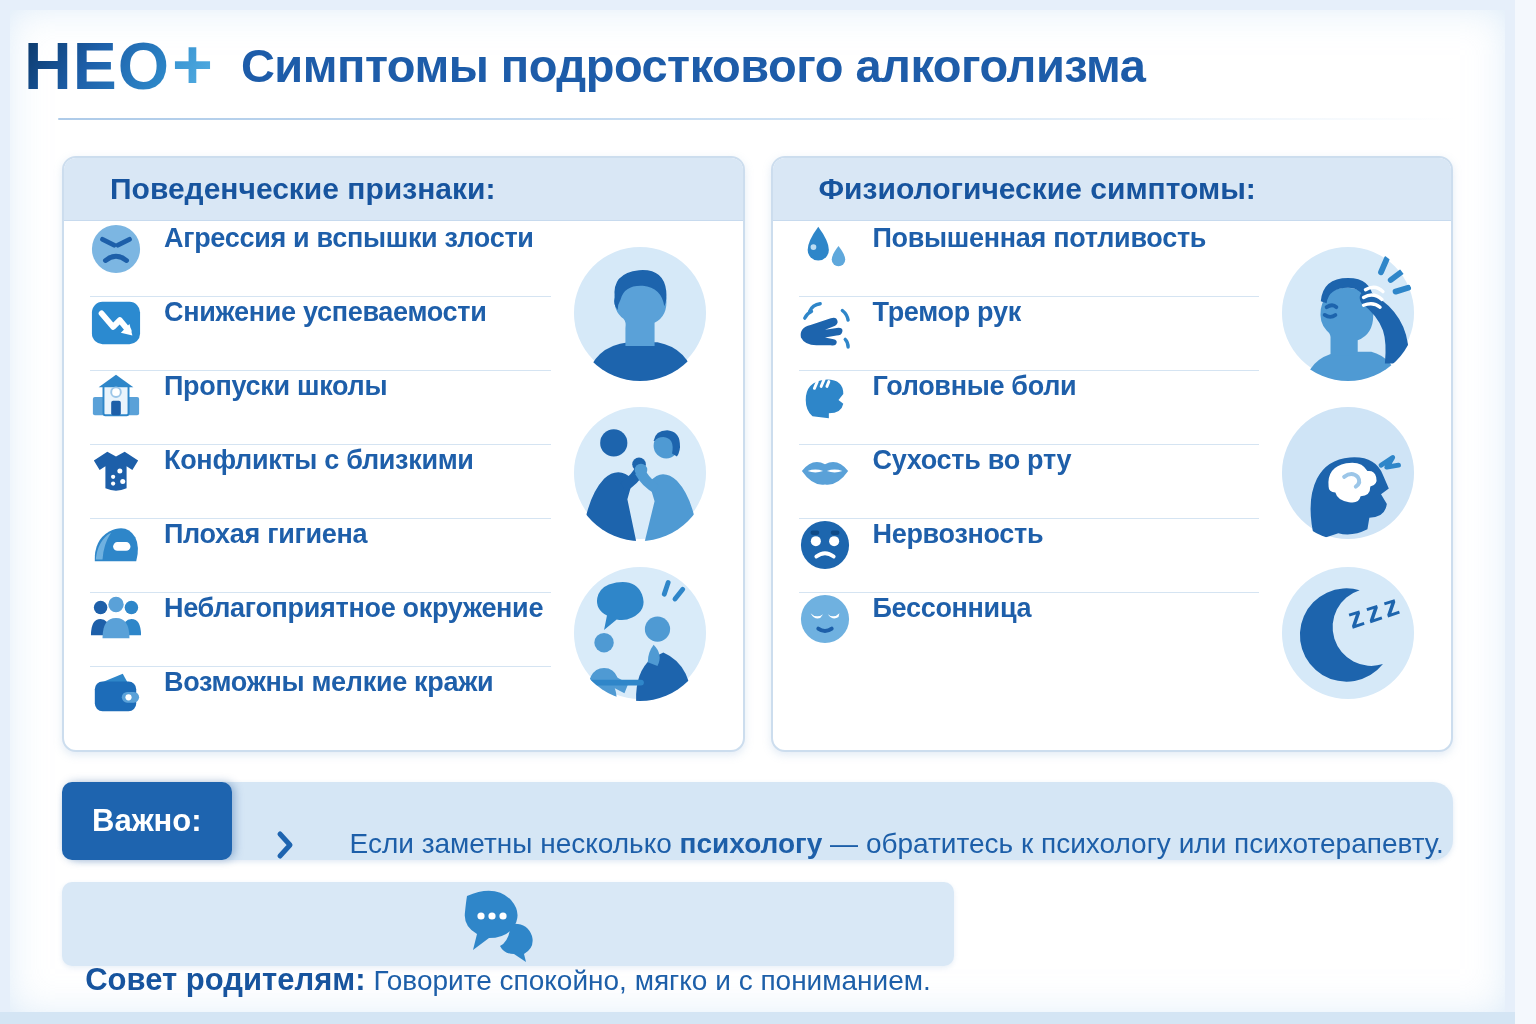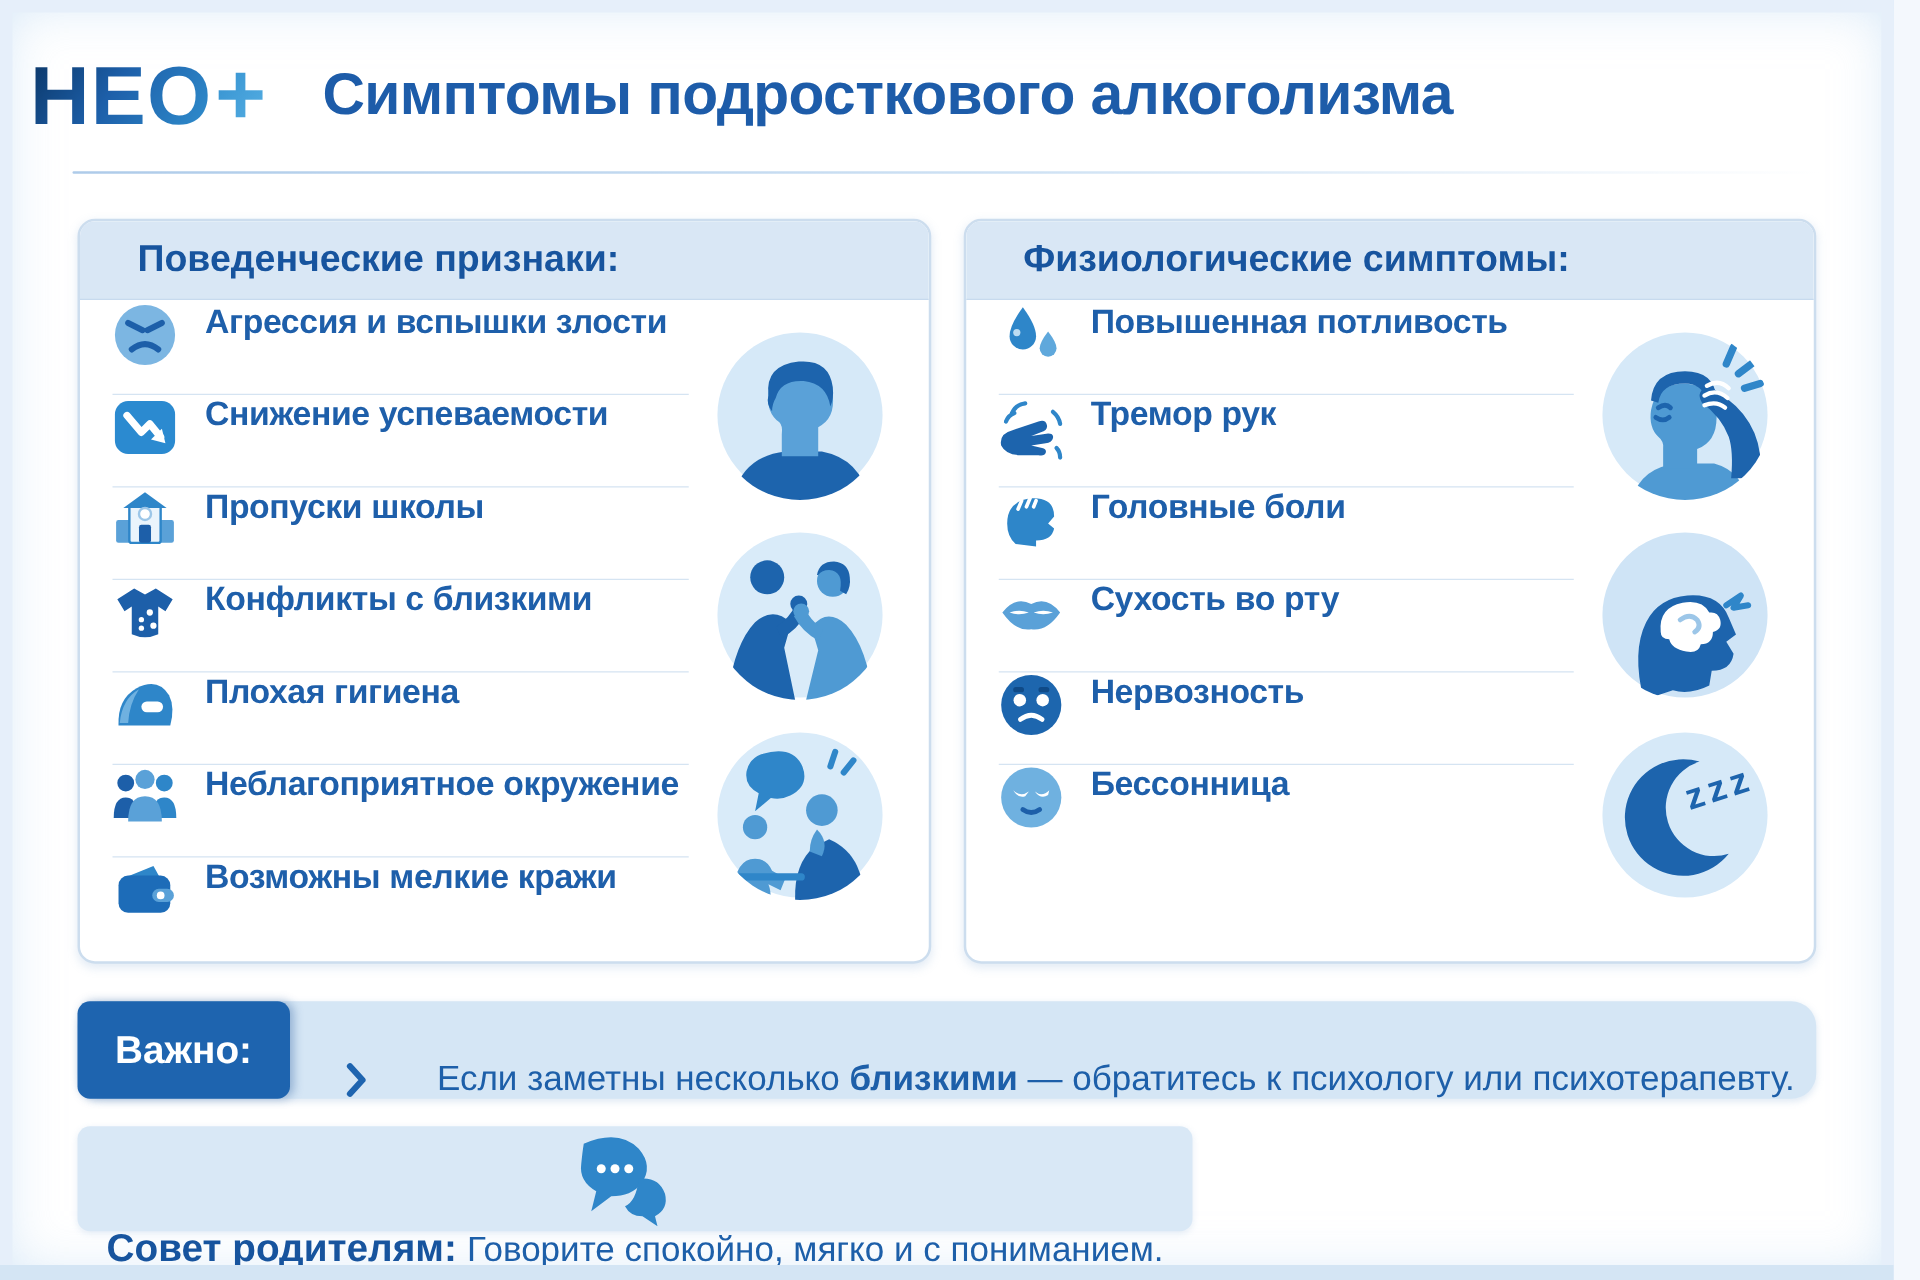--- a/index.html
+++ b/index.html
@@ -14,21 +14,21 @@
   .logo-neo{
     font-size:66px;font-weight:800;letter-spacing:1px;
     background:linear-gradient(125deg,#0c3a6d 5%,#1d5fa9 45%,#2f8ccc 95%);
     -webkit-background-clip:text;background-clip:text;color:transparent;
   }
   .logo-plus{
     font-size:70px;font-weight:800;margin-left:2px;
     background:linear-gradient(125deg,#2f8ccc,#5ab3e6);
     -webkit-background-clip:text;background-clip:text;color:transparent;
   }
-  .page-title{margin:17px;font-size:47px;font-weight:700;color:#1d5ca9;letter-spacing:-.5px;}
+  .page-title{margin:0;font-size:47px;font-weight:700;color:#1d5ca9;letter-spacing:-.5px;}
   .rule{height:2px;margin:18px 58px 0 58px;border-radius:2px;
     background:linear-gradient(90deg,#aecbe9 0%,#cfe2f4 55%,rgba(207,226,244,0) 100%);}
   
   .panels{display:flex;gap:26px;margin:36px 62px 0 62px;}
   .panel{flex:1 1 0;height:592px;background:#fff;border:2px solid #ccddee;border-radius:14px;
     overflow:hidden;box-shadow:0 3px 8px rgba(140,175,215,.25);display:flex;flex-direction:column;}
   .panel-header{height:62px;flex:0 0 62px;background:#d9e7f5;display:flex;align-items:center;
     padding:0 30px;border-bottom:1px solid #c7daee;}
   .panel-header h2{margin:16px;font-size:30px;font-weight:700;color:#17549e;}
   .panel-body{display:flex;flex:1;padding:2px 14px 8px 26px;min-height:0;}
@@ -266,21 +266,21 @@
         </div>
       </div>
     </section>
   </main>
 
   <div class="important-banner">
     <div class="important-label">Важно:</div>
     <svg class="important-chevron" width="18" height="30" viewBox="0 0 18 30">
       <path d="M4 4 L14 15 L4 26" stroke="#1e64af" stroke-width="5" fill="none" stroke-linecap="round" stroke-linejoin="round"></path>
     </svg>
-    <p class="important-text"><span>Если заметны несколько </span><b>близкими</b><span> — обратитесь к психологу или психотерапевту.</span></p>
+    <p class="important-text"><span>Если заметны несколько </span><b>психологу</b><span> — обратитесь к психологу или психотерапевту.</span></p>
   </div>
 
   <div class="advice-strip">
     <svg class="advice-icon" viewBox="0 0 80 80">
       <path d="M8 14 Q36 2 52 18 Q64 32 54 46 Q46 56 30 56 L14 68 L18 52 Q4 44 6 30 Q7 20 8 14 Z" fill="#2f86c9"></path>
       <circle cx="22" cy="34" r="3.6" fill="#fff"></circle>
       <circle cx="33" cy="34" r="3.6" fill="#fff"></circle>
       <circle cx="44" cy="34" r="3.6" fill="#fff"></circle>
       <path d="M52 42 Q68 40 73 54 Q76 66 65 72 L67 80 L55 72 Q45 72 41 64 Q50 60 52 42 Z" fill="#2f86c9"></path>
     </svg>

